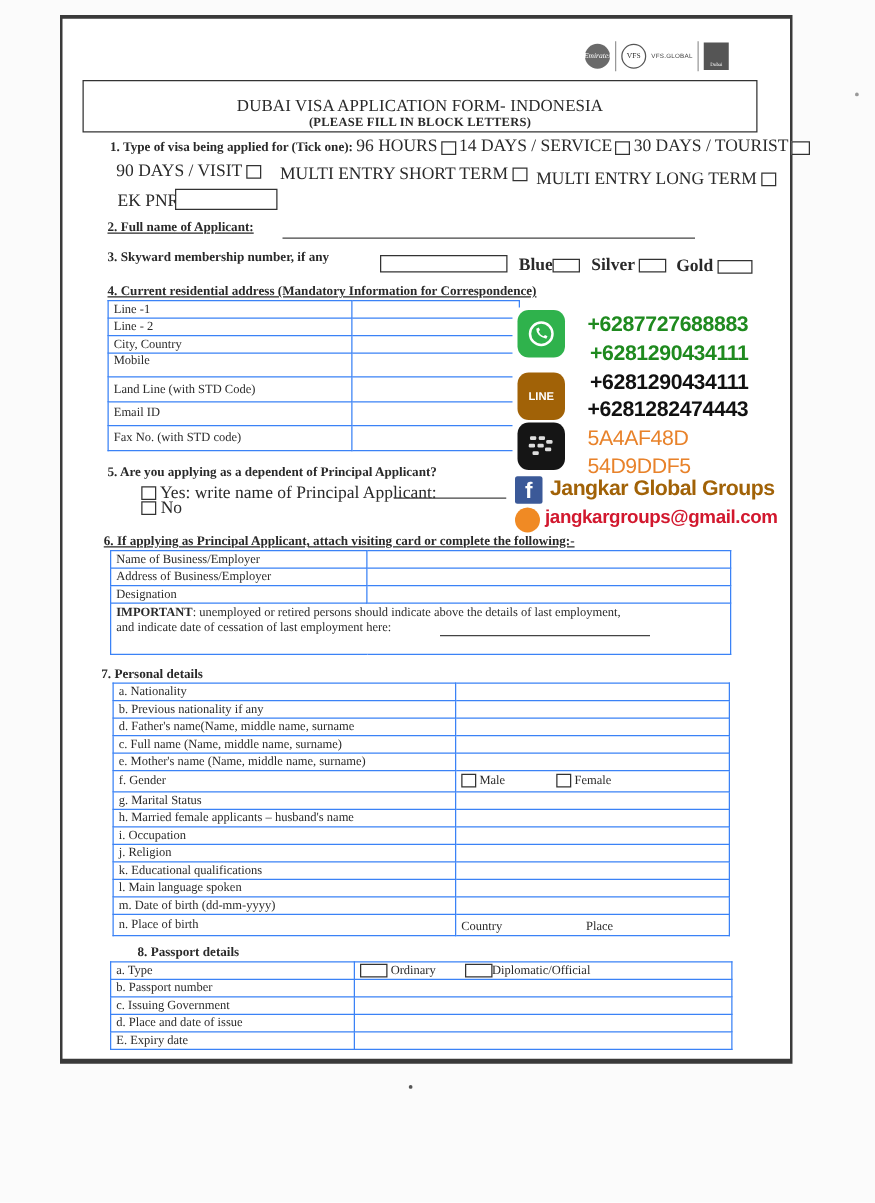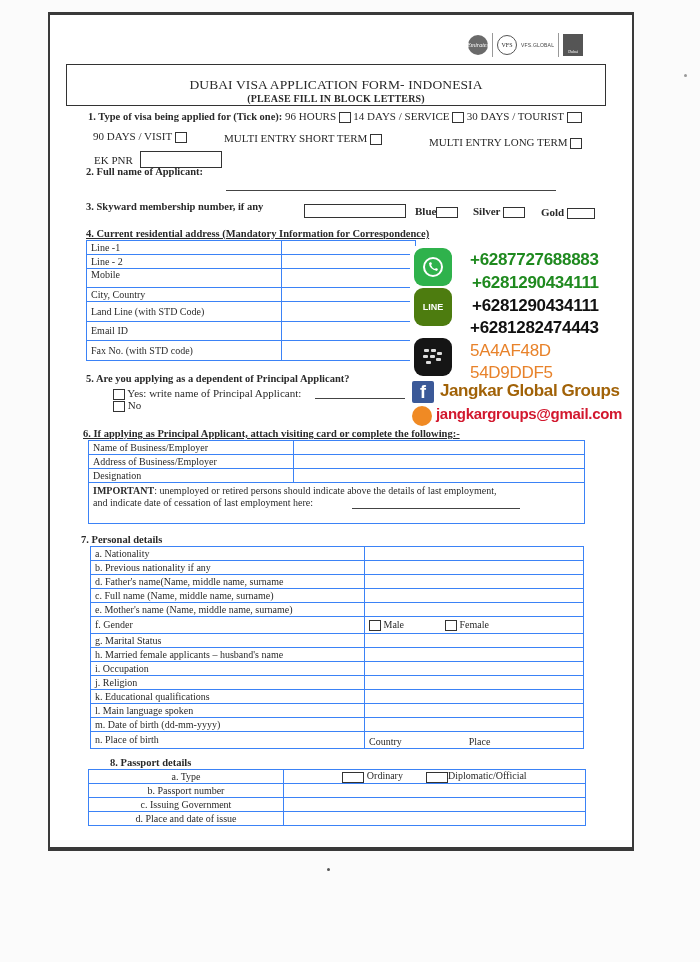--- a/index.html
+++ b/index.html
@@ -18,31 +18,31 @@
   .logo-emirates { width:20px; height:20px; border-radius:50%; background:#6a6a6a; color:#fff; font-size:6px; display:flex; align-items:center; justify-content:center; font-style:italic; }
   .logo-sep { width:1px; height:24px; background:#999; }
   .logo-vfs { width:18px; height:18px; border-radius:50%; border:1px solid #555; font-size:6px; display:flex; align-items:center; justify-content:center; }
   .logo-vfs-text { font-family:"Liberation Sans", sans-serif; font-size:5px; color:#444; letter-spacing:0.2px; }
   .logo-dubai { width:20px; height:22px; background:#555; color:#fff; font-size:4px; display:flex; align-items:flex-end; justify-content:center; padding-bottom:2px; box-sizing:border-box; }
   .title-box { position:absolute; left:66px; top:64px; width:538px; height:40px; border:1px solid #333; text-align:center; }
   .title-main { font-size:13.5px; margin-top:12px; letter-spacing:0.1px; }
   .title-sub { font-size:10px; font-weight:bold; letter-spacing:0.2px; }
   .txt { position:absolute; font-size:10.5px; white-space:nowrap; }
   .bold { font-weight:bold; }
-  .sm { font-size:11px; }
+  .sm { font-size:14px; }
   .cb { display:inline-block; width:10px; height:9px; border:1px solid #333; vertical-align:middle; background:#fff; }
   .cbw { display:inline-block; width:20px; height:9px; border:1px solid #333; vertical-align:middle; background:#fff; }
   .field-box { position:absolute; border:1px solid #333; background:#fff; }
   .uline { position:absolute; height:0; border-bottom:1px solid #444; }
   table.grid { position:absolute; border-collapse:collapse; font-size:10px; }
   table.grid td { border:1px solid #3b82f6; padding:0 4px; height:13px; line-height:12px; white-space:nowrap; vertical-align:middle; }
   .promo { position:absolute; left:410px; top:246px; width:218px; height:180px; background:#fff; font-family:"Liberation Sans", "DejaVu Sans", sans-serif; }
   .promo .ico { position:absolute; width:38px; height:38px; border-radius:9px; display:flex; align-items:center; justify-content:center; }
   .wa { left:4px; top:2px; background:#2fb24c; border-radius:50%; }
-  .line { left:4px; top:42px; background:#4d7c0f; color:#fff; font-size:9px; font-weight:bold; }
+  .line { left:4px; top:52px; background:#a16207; color:#fff; font-size:9px; font-weight:bold; }
   .bb { left:4px; top:92px; background:#151515; border-radius:50%; }
   .fb { left:2px; top:135px; width:22px !important; height:22px !important; background:#3b5998; border-radius:2px !important; color:#fff; font-weight:bold; font-size:18px; }
   .gm { left:2px; top:160px; width:20px !important; height:20px !important; background:#f08a24; border-radius:50% !important; }
   .pnum { position:absolute; left:60px; font-weight:bold; font-size:17px; letter-spacing:-0.3px; line-height:20px; }
   .green { color:#1f8a1f; }
   .black { color:#111; }
   .orange { color:#e8822a; font-weight:normal !important; }
   .fbtxt { position:absolute; left:30px; top:135px; color:#a16207; font-weight:bold; font-size:17px; letter-spacing:-0.4px; }
   .gmtxt { position:absolute; left:26px; top:159px; color:#d2182e; font-weight:bold; font-size:15px; letter-spacing:-0.3px; }
   .dot { position:absolute; width:3px; height:3px; border-radius:50%; background:#555; }
@@ -83,21 +83,21 @@
   <span>MULTI ENTRY SHORT TERM</span>
   <span class="cb"></span>
 </div>
 <div class="txt sm" style="left:429px; top:136px;">
   <span>MULTI ENTRY LONG TERM</span>
   <span class="cb"></span>
 </div>
 <div class="txt sm" style="left:94px; top:154px;">EK PNR</div>
 <div class="field-box" style="left:140px; top:151px; width:80px; height:15px;"></div>
 
-<div class="txt bold" style="left:86px; top:166px;">2. Full name of Applicant:</div>
+<div class="txt bold" style="left:86px; top:177px;text-decoration:underline;">2. Full name of Applicant:</div>
 <div class="uline" style="left:226px; top:190px; width:330px;"></div>
 
 <div class="txt bold" style="left:86px; top:201px;">3. Skyward membership number, if any</div>
 <div class="field-box" style="left:304px; top:204px; width:100px; height:12px;"></div>
 <div class="txt bold sm" style="left:415px; top:205px;">
   <span>Blue</span><span class="cbw"></span>
 </div>
 <div class="txt bold sm" style="left:473px; top:205px;">
   <span>Silver</span>
   <span class="cbw"></span>
@@ -112,25 +112,25 @@
   <tbody>
       <tr>
         <td style="width:186px; height:11px;">Line -1</td>
         <td></td>
       </tr>
   <tr>
         <td style="height:12px;margin-left:33px;">Line - 2</td>
         <td></td>
       </tr>
   <tr>
+        <td style="height:12px;">City, Country</td>
+        <td></td>
+      </tr>
+  <tr>
         <td style="height:18px; vertical-align:top;">Mobile</td>
-        <td></td>
-      </tr>
-  <tr>
-        <td style="height:12px;">City, Country</td>
         <td></td>
       </tr>
   <tr>
         <td style="height:19px;">Land Line (with STD Code)</td>
         <td></td>
       </tr>
   <tr>
         <td style="height:18px;">Email ID</td>
         <td></td>
       </tr>
@@ -245,41 +245,45 @@
     <td style="vertical-align:bottom;margin-top:40px;">
       <span>Country</span>
       <span style="display:inline-block; width:62px;"></span>
       <span>Place</span>
     </td>
       </tr>
 </tbody>
   </table>
 
 <div class="txt bold" style="left:78px; top:757px;padding-left:32px;">8. Passport details</div>
-<table class="grid" style="left:88px; top:769px; width:498px;text-align:center;">
+<table class="grid" style="left:88px; top:769px; width:498px;">
   <tbody>
       <tr>
         <td style="width:186px;">a. Type</td>
     <td>
       <span class="cbw"></span>
       <span>Ordinary</span>
       <span style="display:inline-block; width:18px;"></span>
       <span class="cbw"></span><span>Diplomatic/Official</span>
     </td>
       </tr>
   <tr>
         <td>b. Passport number</td>
         <td></td>
       </tr>
   <tr>
         <td>c. Issuing Government</td>
         <td></td>
       </tr>
   <tr>
         <td>d. Place and date of issue</td>
+        <td></td>
+      </tr>
+  <tr>
+        <td>E. Expiry date</td>
         <td></td>
       </tr>
 </tbody>
   </table>
 
 <div class="promo">
   <div class="ico wa">
     <svg width="24" height="24" viewBox="0 0 24 24">
         <circle cx="12" cy="12" r="9" fill="none" stroke="#fff" stroke-width="2"></circle>
         <path d="M8 8 q0 6 8 8 l1-2 -2-1 -1 1 q-3-1-4-4 l1-1 -1-2z" fill="#fff"></path>

